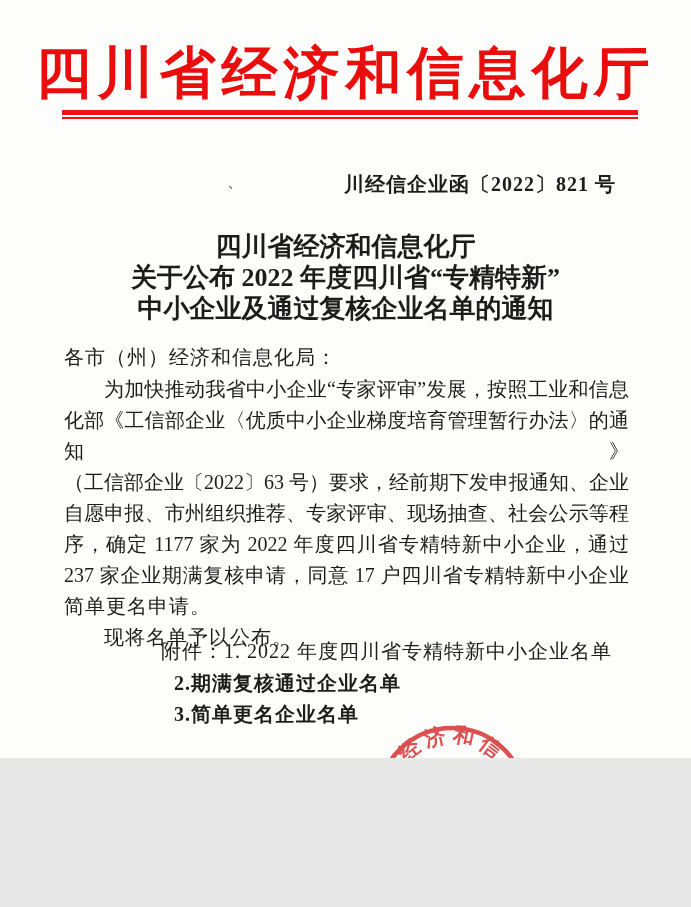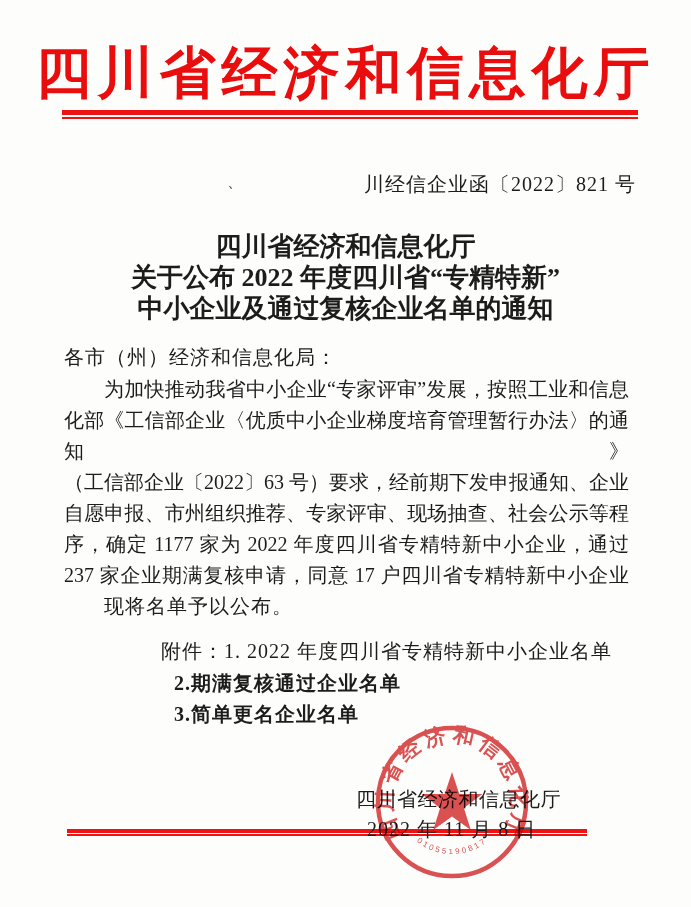--- a/index.html
+++ b/index.html
@@ -3,21 +3,21 @@
 <meta charset="utf-8">
 <style>
   html, body { margin: 0; padding: 0; }
   body {
     background: #e8e8e8;
     font-family: "Liberation Serif", "DejaVu Serif", serif;
   }
   .page {
     position: relative;
     width: 691px;
-    height: 907px;
+    height: 758px;
     margin: 0 auto;
     background: #fdfdfb;
     overflow: hidden;
     color: #1c1c1c;
   }
   
   .header-title {
     position: absolute;
     top: 36px; left: 0; right: 0;
     text-align: center;
@@ -29,24 +29,25 @@
   }
   .header-rule {
     position: absolute;
     top: 110px; left: 62px; width: 576px;
   }
   .header-rule .thick { height: 5px; background: #ee1212; }
   .header-rule .thin  { height: 2px; background: #ee1212; margin-top: 2px; }
   
   .doc-number {
     position: absolute;
-    top: 171px; left: 364px;
+    top: 171px; left: 344px;
     font-size: 20px;
     letter-spacing: 1px;
     white-space: nowrap;
+    font-weight: bold;
   }
   
   .notice-title {
     position: absolute;
     top: 231px; left: 0; right: 0;
     text-align: center;
     font-weight: bold;
     font-size: 26px;
     line-height: 31px;
     white-space: nowrap;
@@ -142,20 +143,21 @@
 
   <div class="body-block salutation">各市（州）经济和信息化局：</div>
 
   <div class="body-block paragraphs">
     <div class="jline indent">为加快推动我省中小企业“专家评审”发展，按照工业和信息</div>
     <div class="jline">化部《工信部企业〈优质中小企业梯度培育管理暂行办法〉的通知》</div>
     <div class="jline">（工信部企业〔2022〕63 号）要求，经前期下发申报通知、企业</div>
     <div class="jline">自愿申报、市州组织推荐、专家评审、现场抽查、社会公示等程</div>
     <div class="jline">序，确定 1177 家为 2022 年度四川省专精特新中小企业，通过</div>
     <div class="jline">237 家企业期满复核申请，同意 17 户四川省专精特新中小企业</div>
+    <div class="plain">简单更名申请。</div>
     <div class="closing">现将名单予以公布。</div>
   </div>
 
   <div class="attachments">
     <div class="att-row">
       <span>附件：</span><span>1. 2022 年度四川省专精特新中小企业名单</span>
     </div>
     <div class="att-item">2.期满复核通过企业名单</div>
     <div class="att-item">3.简单更名企业名单</div>
   </div>

